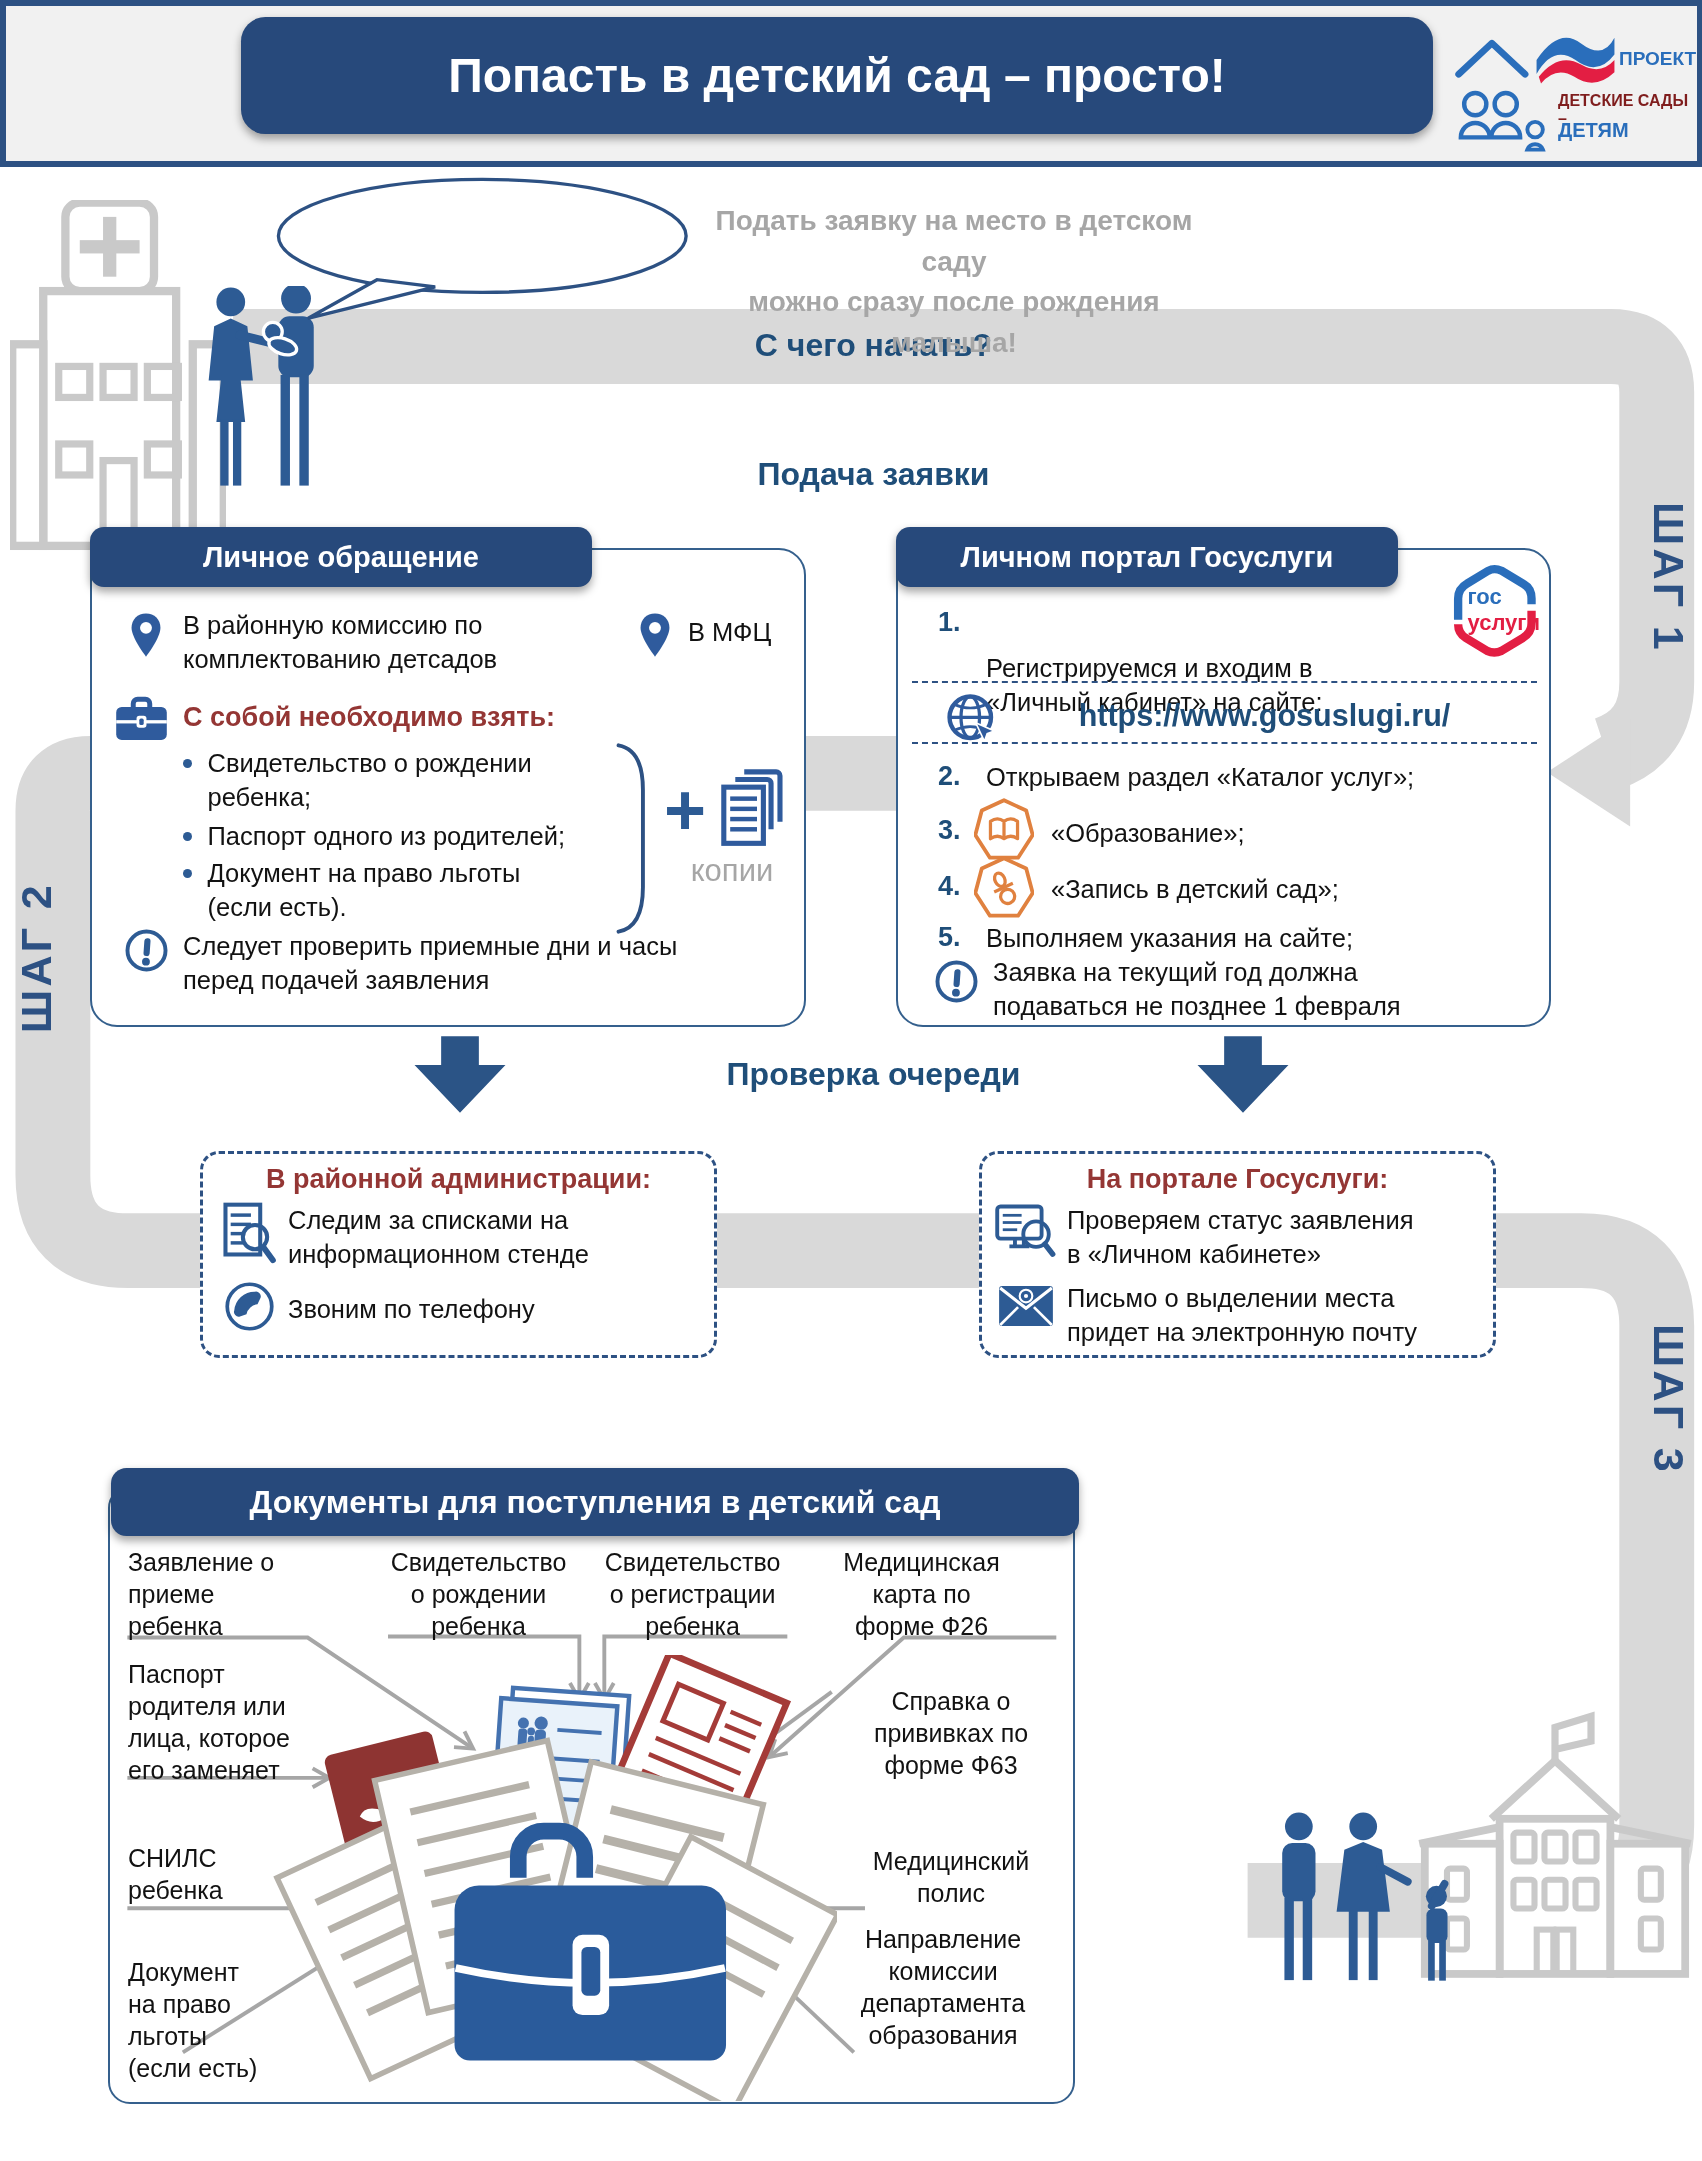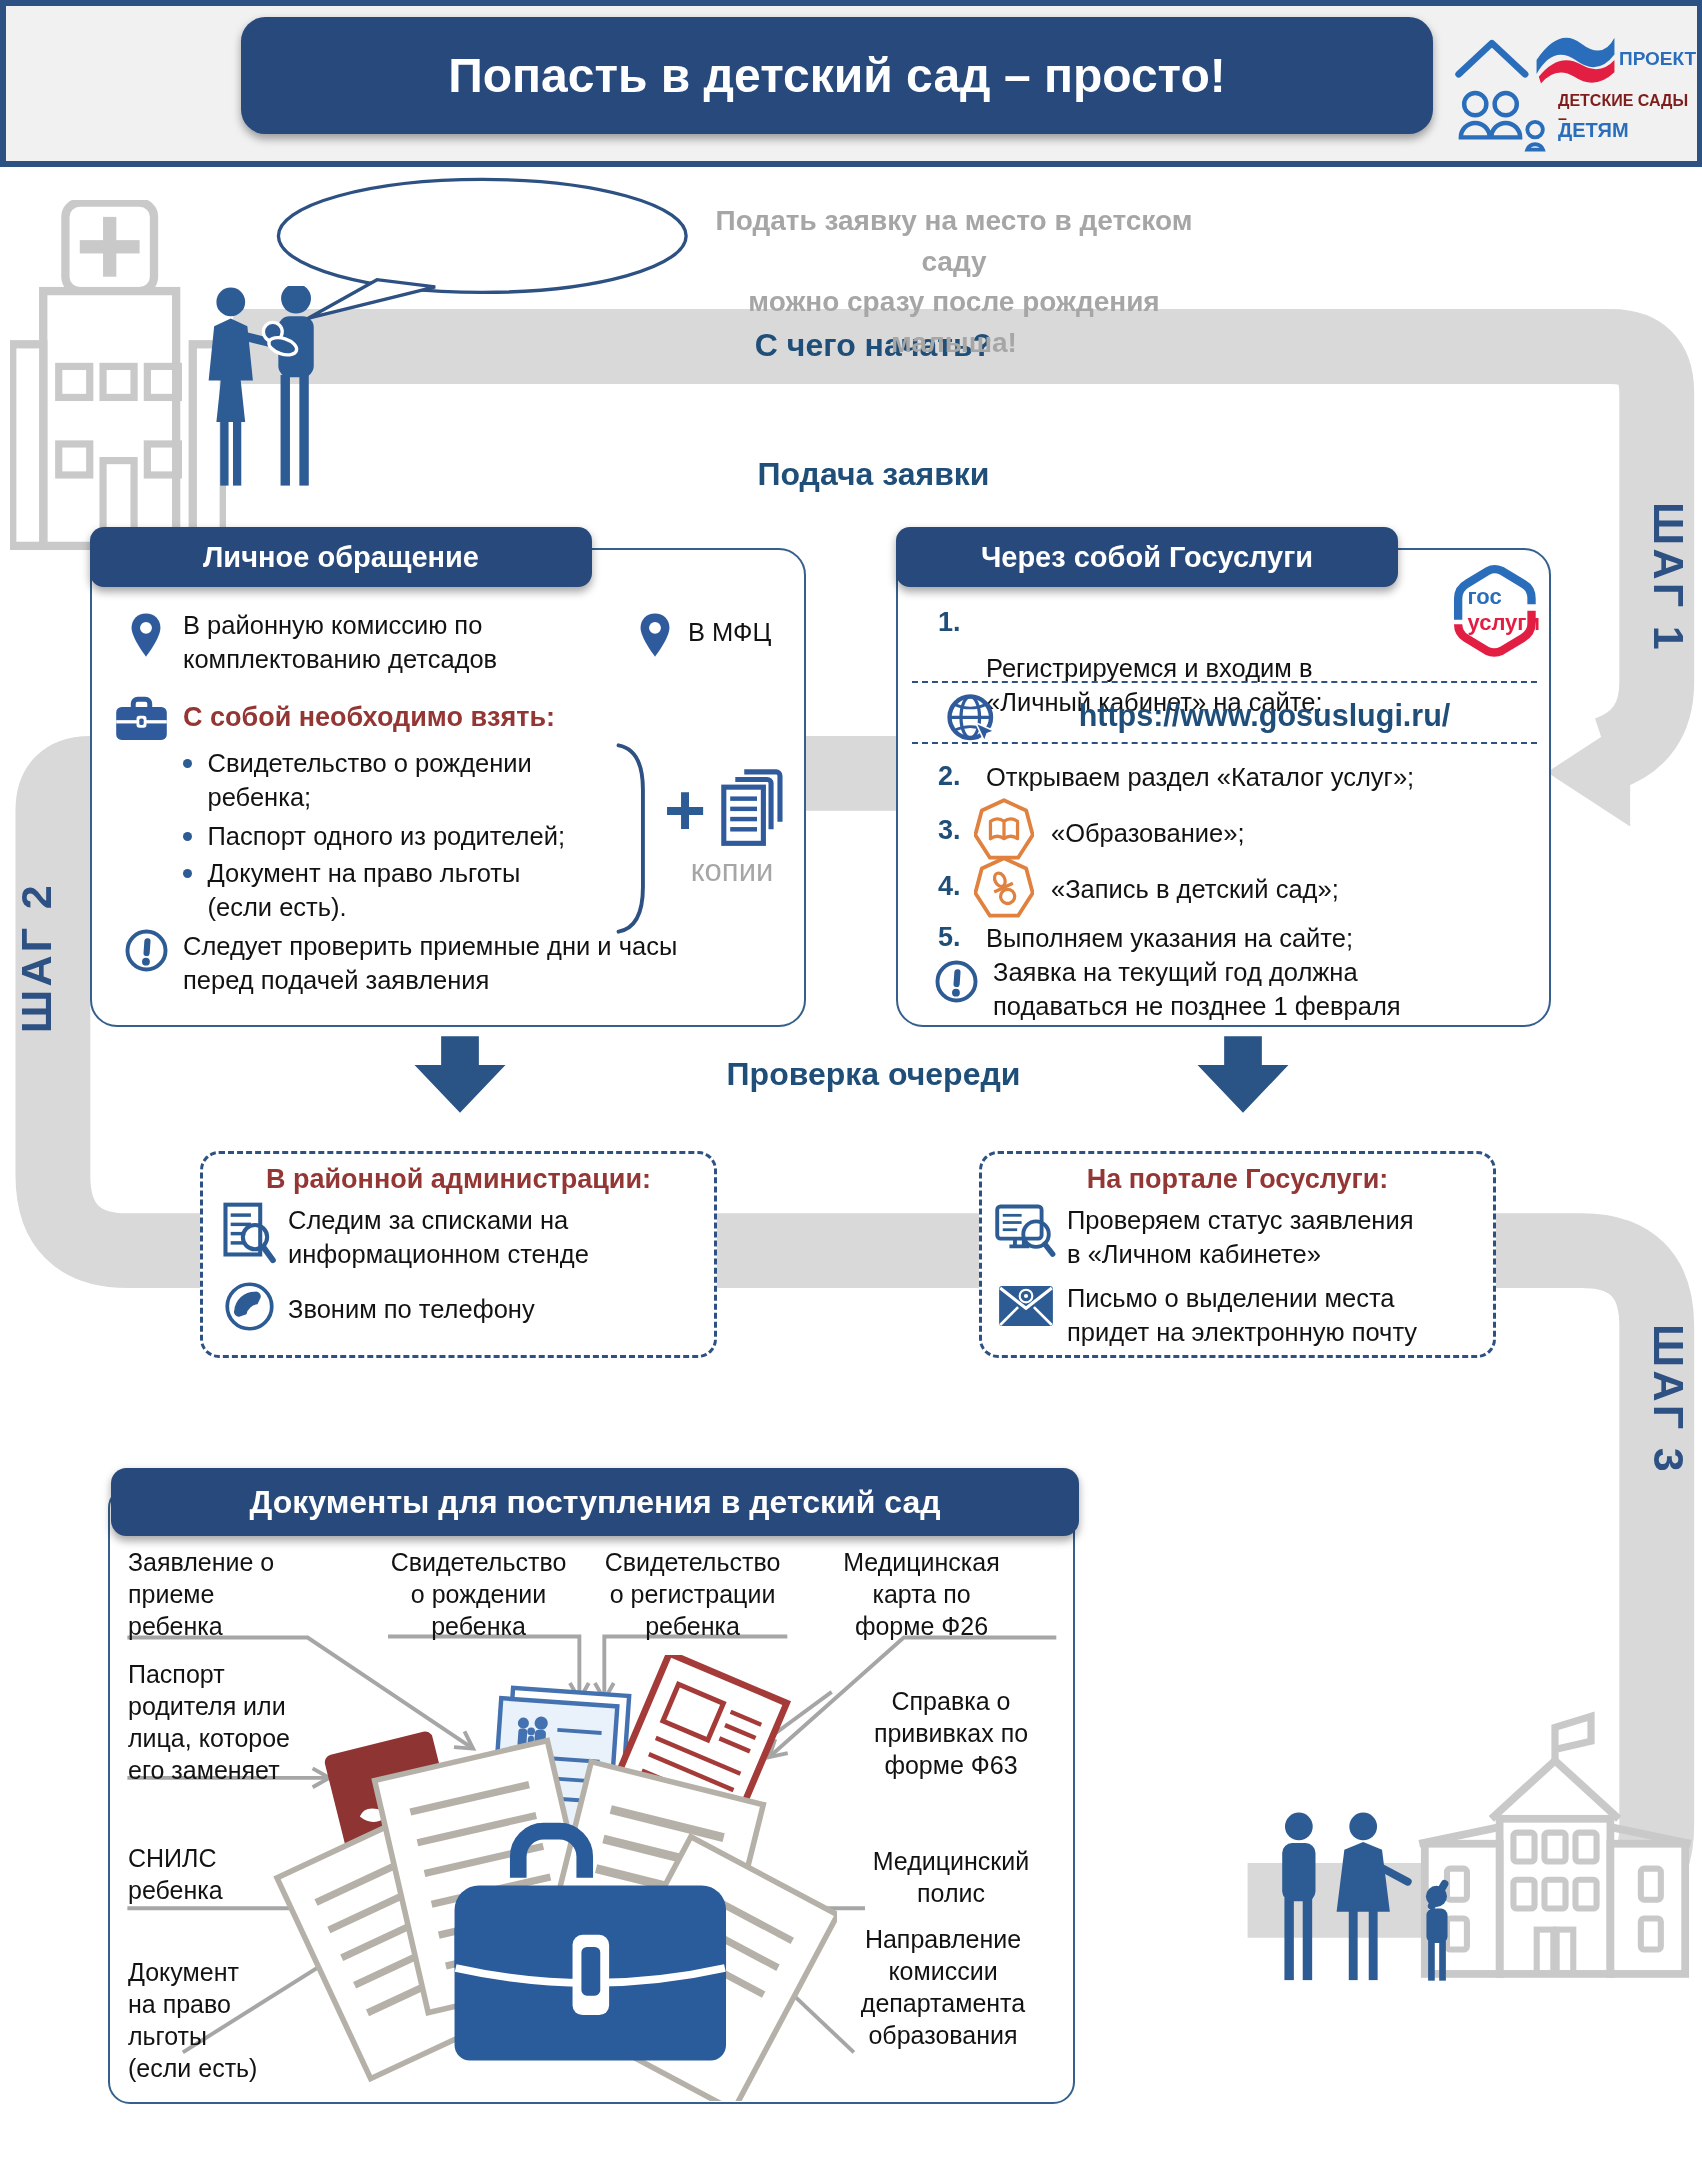--- a/index.html
+++ b/index.html
@@ -171,21 +171,21 @@
   <svg class="abs" style="left:123px;top:927px;width:47px;height:47px;" viewBox="0 0 84 84">
     <circle cx="42" cy="42" r="34" fill="none" stroke="#2d5b94" stroke-width="7"></circle>
     <rect x="37" y="20" width="11" height="32" rx="5" fill="#2d5b94" transform="rotate(4 42 42)"></rect>
     <circle cx="41" cy="62" r="7" fill="#2d5b94"></circle>
   </svg>
   <div class="abs body-txt pre" style="left:183px;top:930px;width:610px;">Следует проверить приемные дни и часы
 перед подачей заявления</div>
 
   <div class="abs white-box" style="left:896px;top:548px;width:655px;height:479px;box-sizing:border-box;"></div>
   <div class="abs titlebar" style="left:896px;top:527px;width:502px;height:60px;">
-    <span>Через собой Госуслуги</span>
+    <span>Личном портал Госуслуги</span>
   </div>
 
   <div class="abs" style="left:1437px;top:553px;width:114px;height:114px;">
     <svg style="position:absolute;left:0;top:0;width:114px;height:114px;" viewBox="0 0 205 205">
       <path d="M38 120 L38 82 Q38 64 54 55 L92 32 Q103 26 116 32 L156 56 Q170 64 170 82 L170 92" fill="none" stroke="#2a6ebb" stroke-width="15"></path>
       <path d="M170 104 L170 126 Q170 144 154 153 L116 176 Q103 182 90 176 L52 153 Q38 144 38 128" fill="none" stroke="#e31e43" stroke-width="15"></path>
     </svg>
     <div class="abs" style="left:30.5px;top:30.5px;font-size:22px;font-weight:bold;color:#2a6ebb;">гос</div>
     <div class="abs" style="left:30.5px;top:57px;font-size:22px;font-weight:bold;color:#e31e43;">услуги</div>
   </div>

